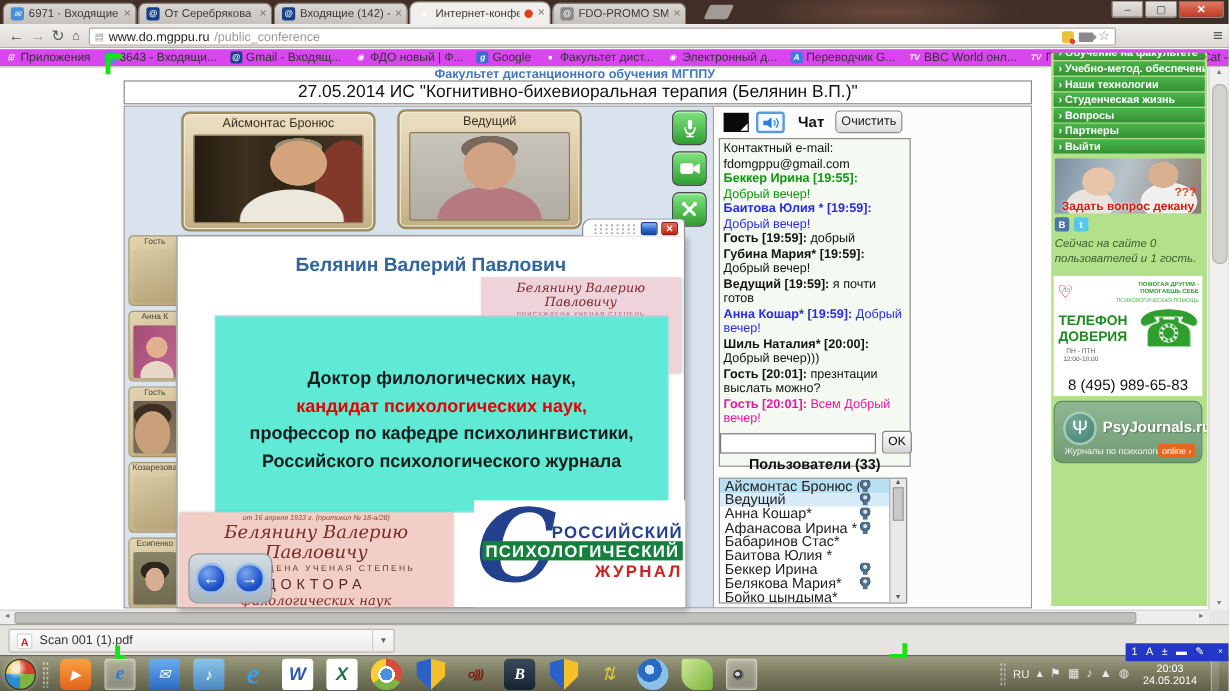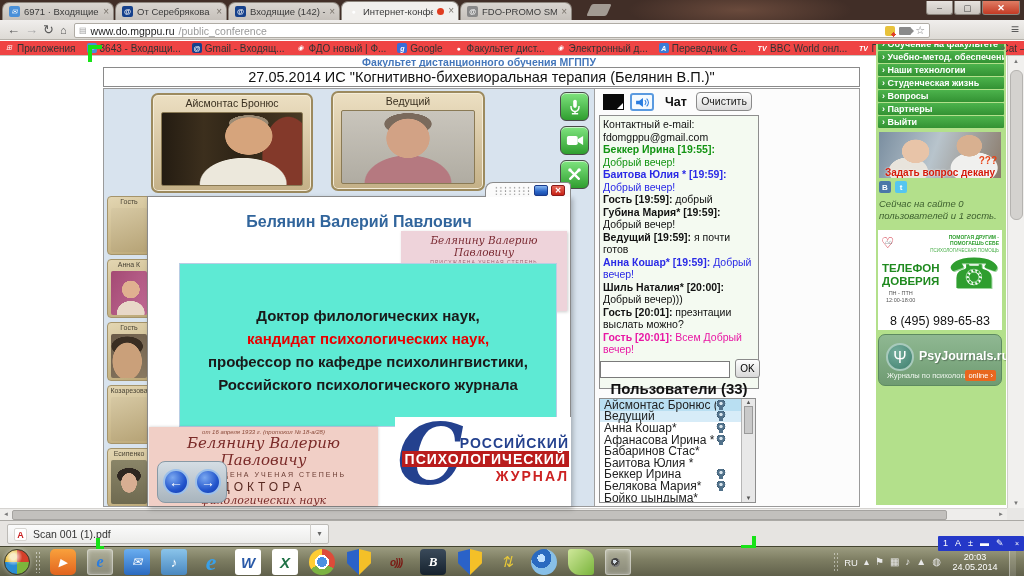--- a/index.html
+++ b/index.html
@@ -47,21 +47,21 @@
 .plug{width:10px;height:10px;background:#e8c23a;border-radius:2px;position:relative;}
 .plug::after{content:"";position:absolute;right:-1px;bottom:-1px;width:5px;height:5px;
   background:radial-gradient(#e0402a 60%,transparent 62%);}
 .camico{width:12px;height:8px;background:#8a8a8a;border-radius:1px;position:relative;}
 .camico::after{content:"";position:absolute;right:-3px;top:1px;border-left:3px solid #8a8a8a;
   border-top:3px solid transparent;border-bottom:3px solid transparent;}
 .starico{font-size:11px;color:#8a8a8a;line-height:11px;cursor:pointer;}
 .menubtn{position:absolute;right:5px;top:1px;font-size:14px;color:#5a5a5a;cursor:pointer;}
 
 
-.bkbar{position:absolute;left:0;top:41px;width:1024px;height:15px;background:#ef4444;
+.bkbar{position:absolute;left:0;top:41px;width:1024px;height:15px;background:#d946ef;
   border-bottom:1px solid #c9c5bf;display:flex;align-items:center;padding-left:4px;gap:11px;overflow:hidden;}
 .bk{display:flex;align-items:center;gap:3px;cursor:pointer;flex:0 0 auto;}
 .bk .bi{width:10px;height:10px;display:flex;align-items:center;justify-content:center;
   font-size:7px;border-radius:2px;color:#fff;overflow:hidden;}
 .bi-apps{color:#7a8a99;font-size:10px;}
 .bi-mail{background:#4a90d9;}
 .bi-mailru{background:#16418c;color:#f7c21e;font-weight:bold;}
 .bi-globe{background:transparent;color:#8a8a8a;font-size:9px;}
 .bi-google{background:#3a6cd8;font-weight:bold;}
 .bi-conf{background:transparent;color:#3aa33a;font-size:9px;}
@@ -141,21 +141,21 @@
 .msg b{font-weight:bold;}
 .c-green,.c-green b{color:#149414;}
 .c-blue,.c-blue b{color:#2a2ae6;}
 .c-magenta,.c-magenta b{color:#e818a4;}
 .chatinput{position:absolute;left:5px;top:272px;width:130px;height:17px;border:1px solid #7a7a7a;
   background:#fff;font-size:10px;padding:0 2px;font-family:"Liberation Sans",sans-serif;}
 .okbtn{position:absolute;left:140px;top:270px;width:25px;height:19px;
   background:linear-gradient(#fefefe,#d8d8d8);border:1px solid #8a8a8a;border-radius:3px;
   font-size:10px;text-align:center;line-height:17px;cursor:pointer;}
 .usertitle{position:absolute;left:4px;top:291px;width:160px;text-align:center;
-  font-size:15px;font-weight:bold;color:#111;}
+  font-size:12px;font-weight:bold;color:#111;}
 .userbox{position:absolute;left:4px;top:309px;width:157px;height:105px;background:#fff;
   border:1px solid #8e8e8e;overflow:hidden;}
 .urow{height:11.6px;display:flex;align-items:center;padding:0 16px 0 4px;cursor:pointer;}
 .urow.sel1{background:#b9dff2;}
 .urow.sel2{background:#d7ecf8;}
 .uname{flex:1;font-size:12px;color:#222;white-space:nowrap;overflow:hidden;}
 .cam{width:10px;height:10px;position:relative;visibility:hidden;flex:0 0 10px;}
 .cam.on{visibility:visible;background:radial-gradient(circle at 50% 35%,#d8e4ec 0 1.3px,#51718a 2px 3.6px,#2e4a60 4.2px,transparent 4.6px);}
 .cam.on::after{content:"";position:absolute;left:3px;bottom:0;width:4px;height:3px;background:#51718a;}
 .uscroll{position:absolute;right:0;top:0;width:14px;height:103px;background:#e8e8e8;
@@ -205,21 +205,21 @@
   background:linear-gradient(#d4dde4,#a8b4bd);border:1px solid #8899a5;
   display:flex;align-items:center;justify-content:center;gap:6px;}
 .navbtn{width:26px;height:26px;border-radius:50%;cursor:pointer;
   background:radial-gradient(circle at 35% 30%,#7aa8f0,#2255cc 60%,#1133aa);
   border:2px solid #9cc0ea;color:#fff;font-size:14px;font-weight:bold;text-align:center;line-height:23px;}
 .journal{position:absolute;left:247px;top:220px;width:176px;height:89px;background:#fff;overflow:hidden;}
 .jc{position:absolute;left:2px;top:-12px;font-family:"DejaVu Serif",serif;font-style:italic;
   font-weight:bold;font-size:84px;color:#24418e;line-height:100px;}
 .jtext{position:absolute;right:2px;top:18px;text-align:right;}
 .jt1{font-size:14px;font-weight:bold;color:#24418e;letter-spacing:1px;}
-.jt2{font-size:14px;font-weight:bold;color:#fff;background:#b91c1c;padding:0 3px;letter-spacing:1px;}
+.jt2{font-size:14px;font-weight:bold;color:#fff;background:#15803d;padding:0 3px;letter-spacing:1px;}
 .jt3{font-size:14px;font-weight:bold;color:#cc2222;letter-spacing:2px;margin-top:1px;}
 
 
 .sidebar{position:absolute;left:876px;top:44px;width:130px;height:461px;background:#b3e08b;overflow:hidden;}
 .smenu{position:absolute;left:2px;top:-6px;width:126px;}
 .sitem{height:12px;margin-bottom:1px;background:linear-gradient(#4cb34c,#339233);
   color:#fff;font-size:9px;font-weight:bold;line-height:12px;padding-left:4px;
   white-space:nowrap;overflow:hidden;cursor:pointer;border-radius:1px;}
 .dean{position:absolute;left:3px;top:88px;width:122px;height:46px;cursor:pointer;overflow:hidden;
   background:radial-gradient(ellipse 14px 12px at 30% 42%,#e8c4a8 96%,transparent),

